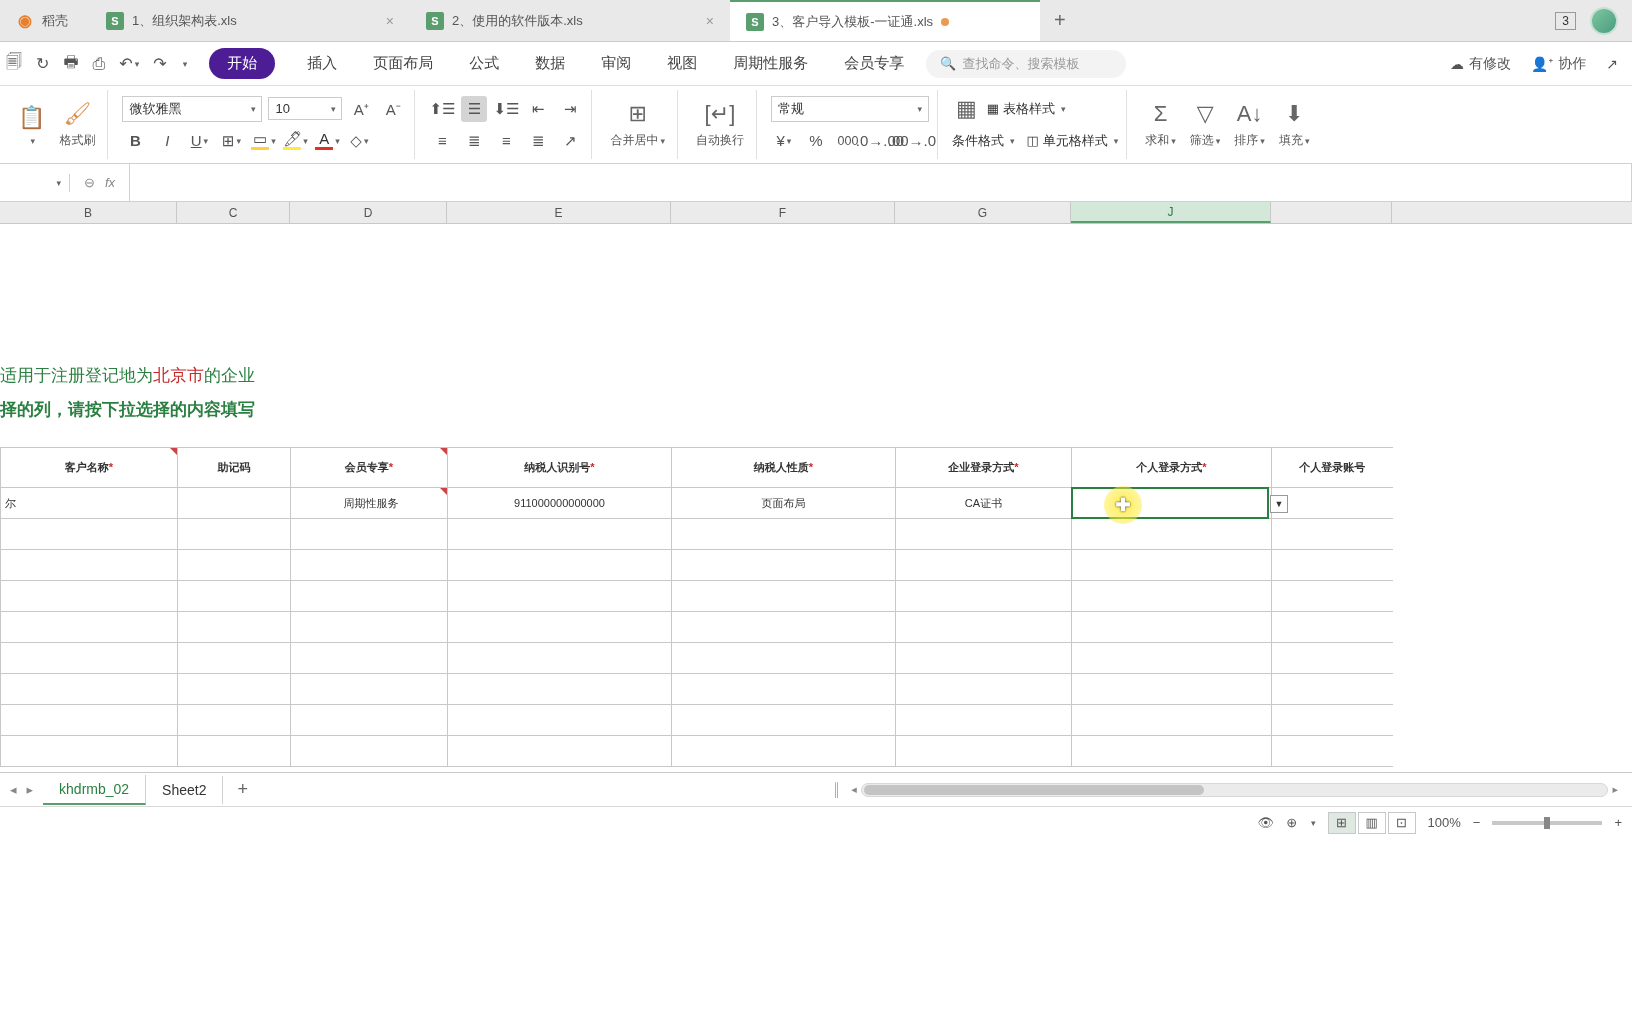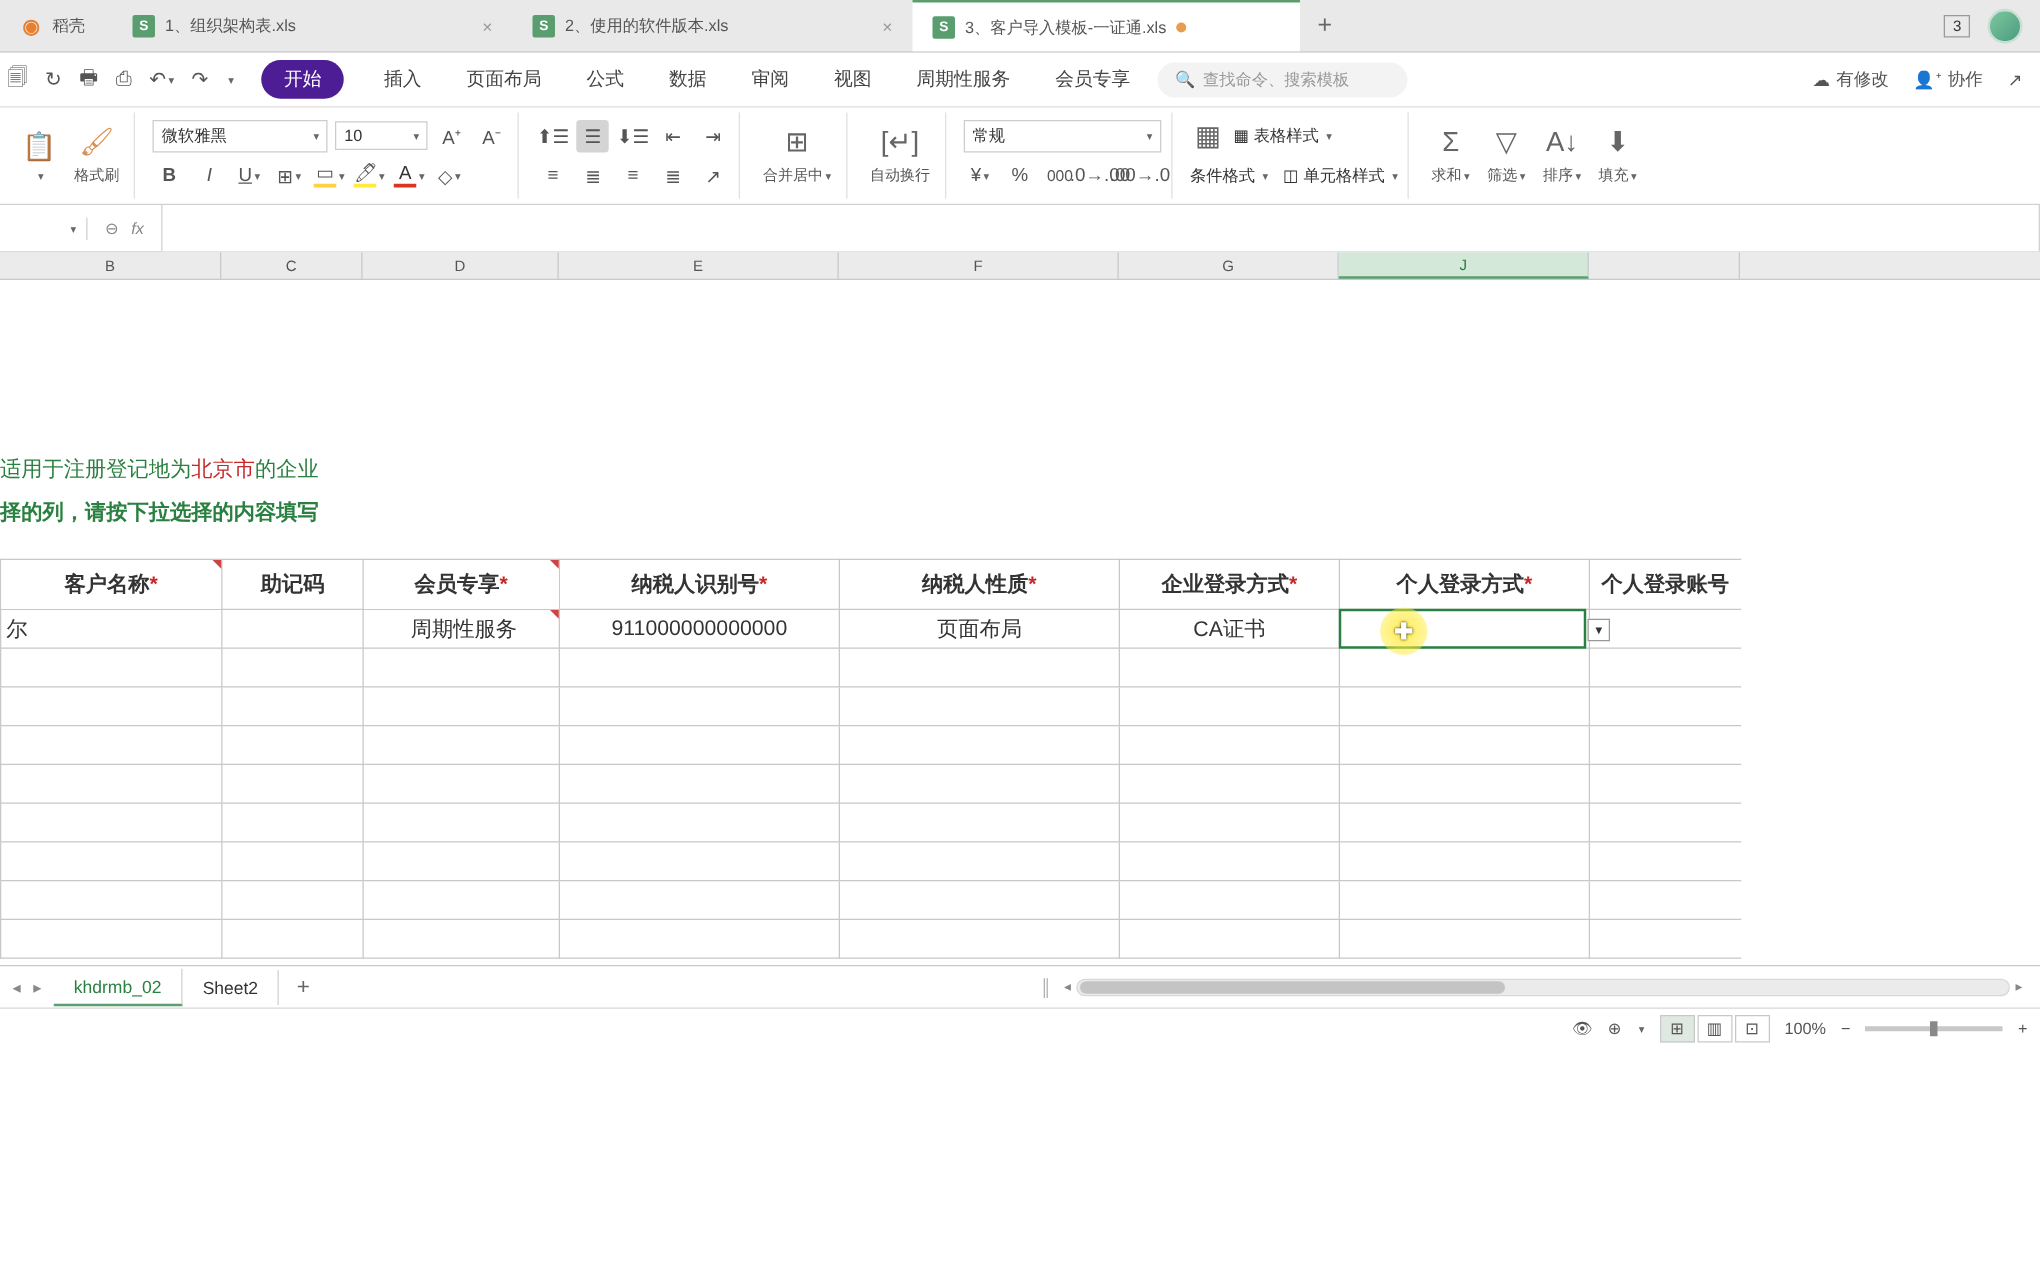--- a/index.html
+++ b/index.html
@@ -60,21 +60,21 @@
     
     
     .sheet-area { position: relative; height: 548px; background: #fff; }
     .title-text { position: absolute; top: 38px; left: 893px; font-size: 27px; font-weight: bold; }
     .note-line { position: absolute; font-size: 17px; }
     .note1 { top: 140px; left: 0; color: #2a8040; }
     .note1 .red { color: #c62828; }
     .note2 { top: 149px; left: 0; color: #2a8040; }
     .note3 { top: 174px; left: 0; color: #2a8040; font-weight: bold; }
     
-    .data-table { position: absolute; top: 223px; left: 0; border-collapse: collapse; font-size: 17px; }
+    .data-table { position: absolute; top: 223px; left: 0; border-collapse: collapse; font-size: 11px; }
     .data-table th, .data-table td { border: 1px solid #c8c8c8; height: 31px; text-align: center; }
     .data-table th { font-weight: bold; background: #fff; height: 40px; }
     .req-star { color: #c62828; }
     .comment-mark { position: relative; }
     .comment-mark::after { content: ''; position: absolute; top: 0; right: 0; border-top: 7px solid #cc4444; border-left: 7px solid transparent; }
     
     .active-cell { position: absolute; border: 2px solid #2a8040; background: #fff; pointer-events: none; }
     .dropdown-arrow { position: absolute; width: 18px; height: 18px; border: 1px solid #999; background: #fff; display: flex; align-items: center; justify-content: center; font-size: 9px; }
     .cursor-highlight { position: absolute; width: 38px; height: 38px; background: radial-gradient(circle, rgba(255,235,59,0.9), rgba(255,235,59,0.3)); border-radius: 50%; display: flex; align-items: center; justify-content: center; }
     .cursor-plus { color: #fff; font-size: 18px; font-weight: bold; text-shadow: 0 0 2px #000; }

